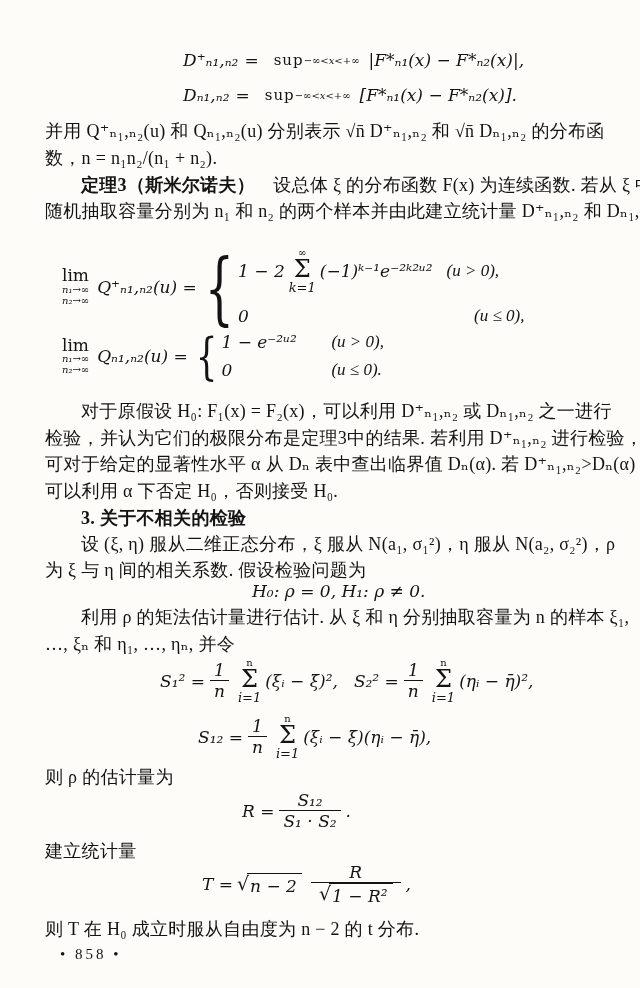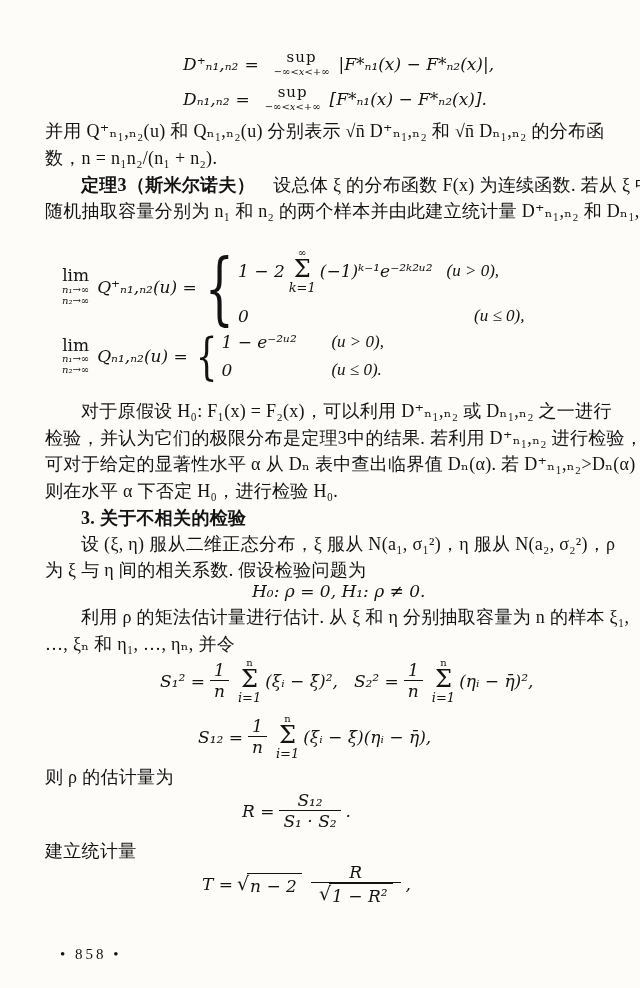--- a/index.html
+++ b/index.html
@@ -13,24 +13,24 @@
     font-size:18px; line-height:22px; white-space:nowrap; letter-spacing:.3px;
   }
   .indent{padding-left:36px;}
   .bold{font-weight:bold;}
   .formula{
     position:absolute; display:flex; align-items:center;
     font-style:italic; font-size:17px; white-space:nowrap;
     font-family:"DejaVu Serif","DejaVu Sans",serif;
   }
   .mo{margin:0 6px; font-style:normal;}
-  .supop{display:inline-flex; flex-direction:column; align-items:center; line-height:1; margin:0 9px;}
+  .supop{display:inline-flex; flex-direction:row; align-items:center; line-height:1; margin:0 9px;}
   .supop .op{font-style:normal; font-size:15px; letter-spacing:1px;}
   .supop .under{font-size:10px; margin-top:2px; font-style:italic;}
-  .limop{display:inline-flex; flex-direction:column; align-items:flex-end; line-height:1.05; margin-right:8px;}
+  .limop{display:inline-flex; flex-direction:column; align-items:flex-start; line-height:1.05; margin-right:8px;}
   .limop .op{font-style:normal; font-size:17px;}
   .limop .under{font-size:10px;}
   .bigsum{display:inline-flex; flex-direction:column; align-items:center; line-height:1; margin:0 4px;}
   .bigsum .t{font-size:10px; font-style:normal;}
   .bigsum .s{font-size:24px; line-height:.95; font-style:normal;}
   .bigsum .b{font-size:13px;}
   .frac{display:inline-flex; flex-direction:column; align-items:center; margin:0 5px; line-height:1.2; vertical-align:middle;}
   .frac .fn{padding:0 4px;}
   .frac .fd{border-top:1px solid #131313; padding:0 4px;}
   .cbrace{font-style:normal; line-height:1; margin:0 4px 0 8px;}
@@ -120,21 +120,21 @@
       <span class="crow">
         <span class="expr" style="display:inline-block;min-width:96px">0</span>
         <span class="cond">(u ≤ 0).</span>
       </span>
     </span>
   </div>
 
   <div class="line indent" style="top:400px">对于原假设 H₀: F₁(x) = F₂(x)，可以利用 D⁺ₙ₁,ₙ₂ 或 Dₙ₁,ₙ₂ 之一进行</div>
   <div class="line" style="top:427px">检验，并认为它们的极限分布是定理3中的结果. 若利用 D⁺ₙ₁,ₙ₂ 进行检验，则</div>
   <div class="line" style="top:453px">可对于给定的显著性水平 α 从 Dₙ 表中查出临界值 Dₙ(α). 若 D⁺ₙ₁,ₙ₂&gt;Dₙ(α)，</div>
-  <div class="line" style="top:480px">则在水平 α 下否定 H₀，进行检验 H₀.</div>
+  <div class="line" style="top:480px">可以利用 α 下否定 H₀，否则接受 H₀.</div>
   <div class="line indent bold" style="top:507px">3. 关于不相关的检验</div>
   <div class="line indent" style="top:533px">设 (ξ, η) 服从二维正态分布，ξ 服从 N(a₁, σ₁²)，η 服从 N(a₂, σ₂²)，ρ</div>
   <div class="line" style="top:559px">为 ξ 与 η 间的相关系数. 假设检验问题为</div>
 
   <div class="formula" style="top:581px; left:252px">
     <span>H₀: ρ = 0,  H₁: ρ ≠ 0.</span>
   </div>
 
   <div class="line indent" style="top:606px">利用 ρ 的矩法估计量进行估计. 从 ξ 和 η 分别抽取容量为 n 的样本 ξ₁,</div>
   <div class="line" style="top:633px">…, ξₙ 和 η₁, …, ηₙ, 并令</div>
@@ -203,16 +203,17 @@
       <span class="fd">
         <span class="sqrt">
           <span class="rs">√</span>
           <span class="rb">1 − R²</span>
         </span>
       </span>
     </span>
     <span>,</span>
   </div>
 
+  <div class="line" style="top:918px">则 T 在 H₀ 成立时服从自由度为 n − 2 的 t 分布.</div>
 
   <div class="footer">• 858 •</div>
 
 </div>
 
 </body></html>

